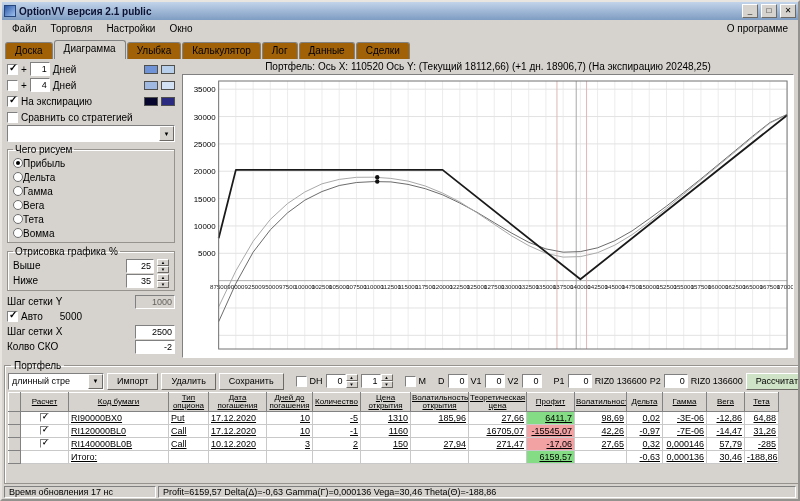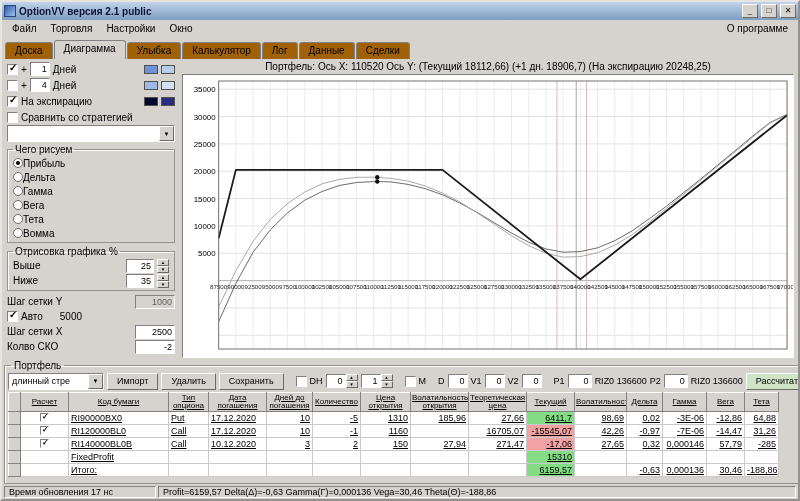--- a/index.html
+++ b/index.html
@@ -392,21 +392,21 @@
             <th class="ind"></th>
             <th>Расчет</th>
             <th>Код бумаги</th>
             <th>Тип опциона</th>
             <th>Дата погашения</th>
             <th>Дней до погашения</th>
             <th>Количество</th>
             <th>Цена открытия</th>
             <th>Волатильность открытия</th>
             <th>Теоретическая цена</th>
-            <th>Текущий</th>
+            <th>Профит</th>
             <th>Волатильность</th>
             <th>Дельта</th>
             <th>Гамма</th>
             <th>Вега</th>
             <th>Тета</th>
           </tr>
         </thead>
         <tbody>
           <tr>
             <td class="ind"></td>
@@ -458,38 +458,20 @@
             <td class="neg">-17,06</td>
             <td>27,65</td>
             <td>0,32</td>
             <td>0,000146</td>
             <td>57,79</td>
             <td>-285</td>
           </tr>
           <tr>
             <td class="ind"></td>
             <td class="c"></td>
-            <td class="l">FixedProfit</td>
-            <td class="l"></td>
-            <td class="l"></td>
-            <td></td>
-            <td></td>
-            <td></td>
-            <td></td>
-            <td></td>
-            <td class="pos">15310</td>
-            <td></td>
-            <td></td>
-            <td></td>
-            <td></td>
-            <td></td>
-          </tr>
-          <tr>
-            <td class="ind"></td>
-            <td class="c"></td>
             <td class="l">Итого:</td>
             <td class="l"></td>
             <td class="l"></td>
             <td></td>
             <td></td>
             <td></td>
             <td></td>
             <td></td>
             <td class="pos">6159,57</td>
             <td></td>

